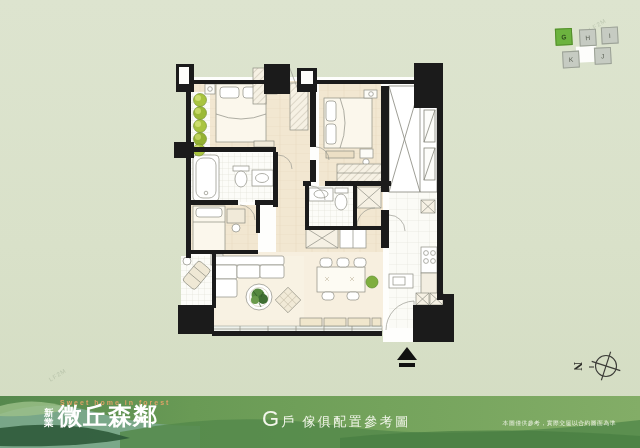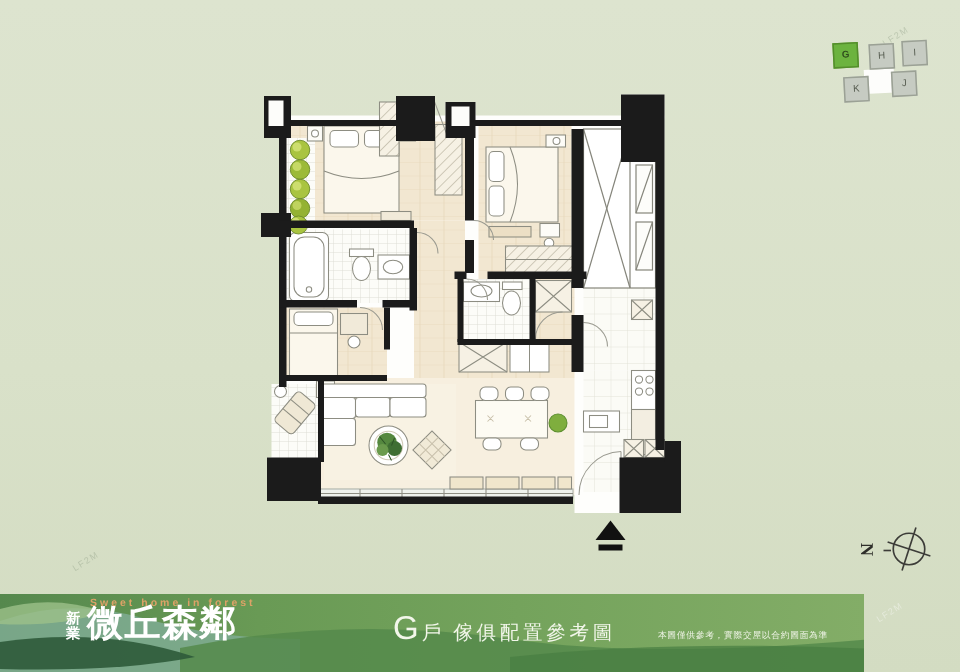--- a/index.html
+++ b/index.html
@@ -15,22 +15,22 @@
   .locator .sq.hl{background:#6cb33f;border-color:#548d2c;color:#2f4d1d;font-weight:bold;}
   .sq.g{left:2px;top:2px;} .sq.h{left:26px;top:4px;} .sq.i{left:48px;top:3px;}
   .sq.k{left:8px;top:25px;} .sq.j{left:40px;top:23px;}
   
   .wm{position:absolute;font-size:6px;letter-spacing:1px;transform:rotate(-32deg);pointer-events:none;}
   .wm.gray{color:rgba(130,145,120,0.35);}
   .wm.white{color:rgba(255,255,255,0.4);}
   
   .plan{position:absolute;left:0;top:0;}
   
-  .footer{position:absolute;left:0;top:396px;width:556px;height:52px;overflow:hidden;
-          background:linear-gradient(90deg,#55884d 0%,#699a55 30%,#74a35c 60%,#83ad67 100%);padding-left:20px;}
+  .footer{position:absolute;left:0;top:396px;width:640px;height:52px;overflow:hidden;
+          background:linear-gradient(90deg,#55884d 0%,#699a55 30%,#74a35c 60%,#83ad67 100%);}
   .footer svg{position:absolute;left:0;top:0;}
   .footer-logo{position:absolute;left:44px;top:7px;display:flex;align-items:flex-start;color:#fff;}
   .logo-small{width:11px;font-size:9.5px;line-height:10px;font-weight:bold;word-break:break-all;
               margin-top:5px;margin-right:3px;letter-spacing:0;}
   .logo-large{font-size:24px;line-height:26px;font-weight:bold;letter-spacing:1px;
               font-family:"Liberation Serif",serif;}
   .logo-en{position:absolute;left:60px;top:3px;font-size:7px;letter-spacing:2px;color:#dda267;
            white-space:nowrap;font-weight:bold;}
   .caption{position:absolute;left:262px;top:11px;display:flex;align-items:baseline;color:#f2f6ea;}
   .caption-g{font-size:22px;font-weight:400;line-height:24px;}

